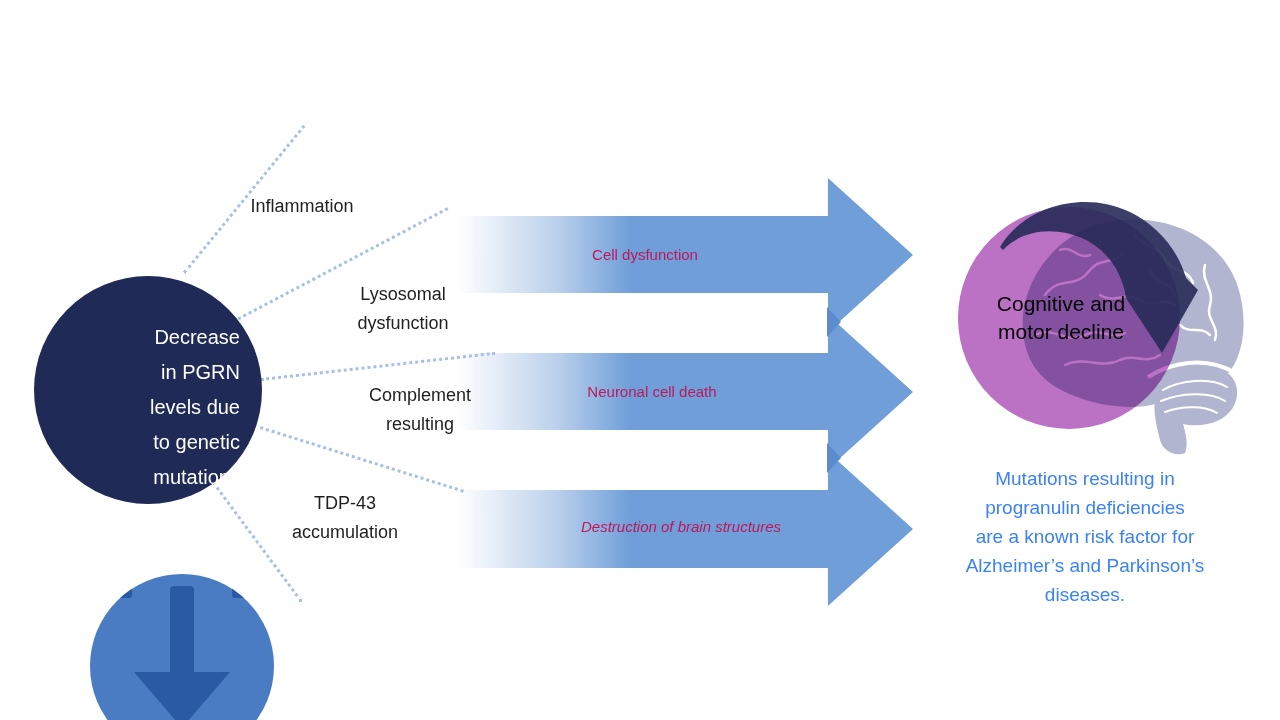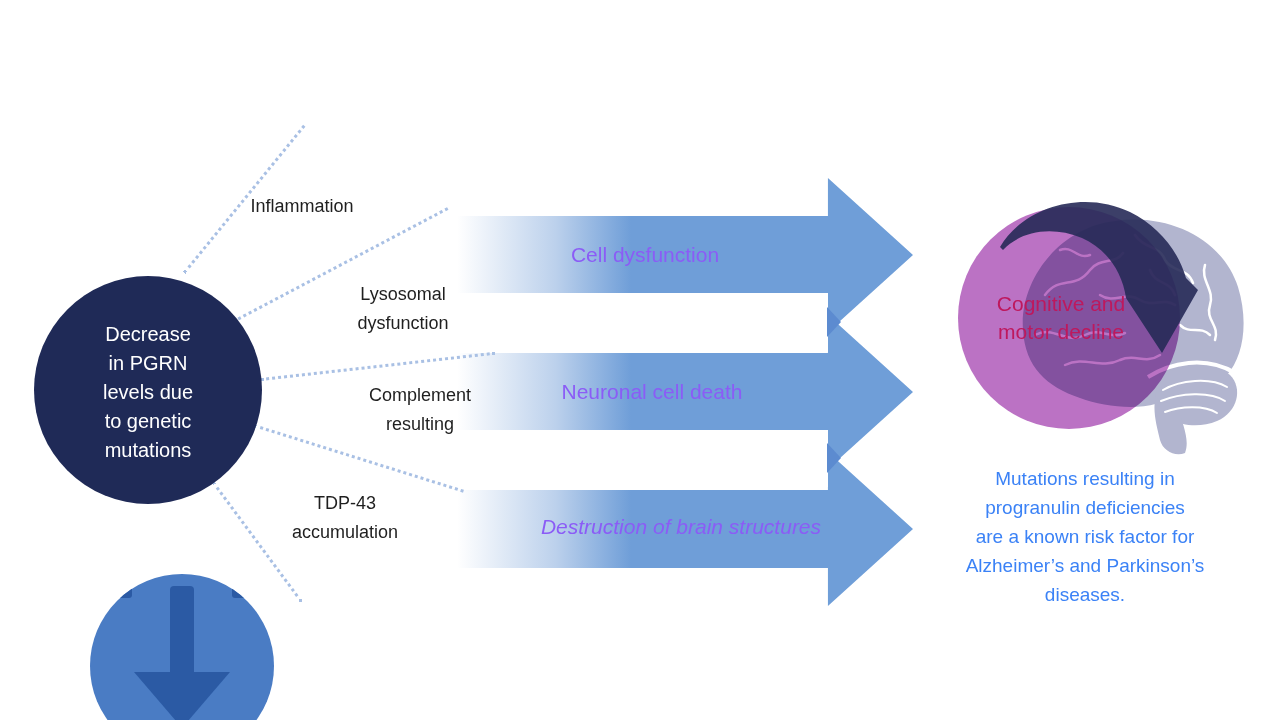--- a/index.html
+++ b/index.html
@@ -27,42 +27,42 @@
     background: #1f2a57;
   }
   .cause-fill {
     position: absolute; left: 56px; top: 298px;
     width: 184px; height: 184px; border-radius: 50%;
     background: #4a7cc4; overflow: hidden;
   }
   .cause-icon { position: absolute; left: 0; top: 0; width: 184px; height: 184px; }
   .cause-label {
     position: absolute; left: 56px; top: 320px; width: 184px;
-    color: #ffffff; font-size: 20px; line-height: 29px;
-    text-align: center; white-space: pre-line;
+    color: #ffffff; font-size: 20px; line-height: 35px;
+    text-align: right; white-space: pre-line;
   }
 
   
   .effect-arrow {
     position: absolute; left: 443px; width: 470px; height: 154px;
     background: linear-gradient(90deg,
       rgba(255,255,255,0) 0%,
       rgba(255,255,255,0) 3%,
       rgba(171,197,231,0.80) 24%,
       #6f9ed8 40%, #6f9ed8 100%);
     clip-path: polygon(0% 24.7%, 81.9% 24.7%, 81.9% 0%, 100% 50%,
                        81.9% 100%, 81.9% 75.3%, 0% 75.3%);
   }
   .ea-1 { top: 178px; }
   .ea-2 { top: 315px; }
   .ea-3 { top: 452px; }
 
   .effect-label {
     position: absolute; width: 500px; height: 29px;
-    color: #8b5cf6; font-size: 21px; line-height: 29px; text-align: center;
+    color: #be185d; font-size: 15px; line-height: 29px; text-align: center;
   }
   .el-1 { left: 395px; top: 240px; }
   .el-2 { left: 402px; top: 377px; }
   .el-3 { left: 431px; top: 512px; font-style: italic; }
 
   
   .divider-band { position: absolute; left: 455px; background: #ffffff; }
   .db-1 { top: 293px; width: 373px; height: 59px; }
   .db-2 { top: 430px; width: 373px; height: 57px; }
   .divider-tip {
@@ -94,21 +94,21 @@
     position: absolute; left: 1005px; top: 205px;
     width: 245px; height: 255px;
     mix-blend-mode: multiply;
   }
   .swoosh-svg {
     position: absolute; left: 990px; top: 190px;
     width: 215px; height: 175px; opacity: 0.9;
   }
   .outcome-label {
     position: absolute; left: 911px; top: 290px; width: 300px;
-    color: #be185d; font-size: 21px; line-height: 28px;
+    color: #000000; font-size: 21px; line-height: 28px;
     text-align: center; white-space: pre-line;
   }
 
   
   .footnote {
     position: absolute; left: 928px; top: 464px; width: 314px;
     color: #3b82f6; font-size: 19px; line-height: 29px;
     text-align: center; white-space: pre-line;
   }
 </style>

